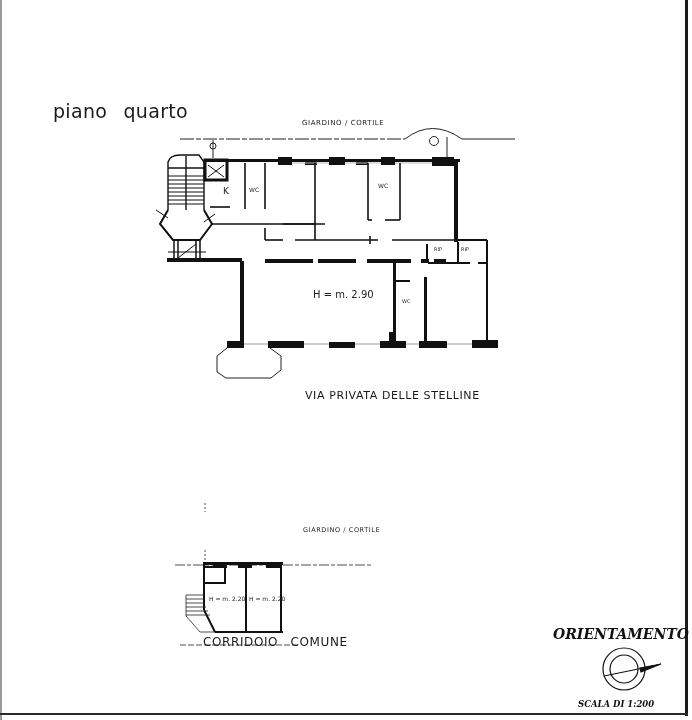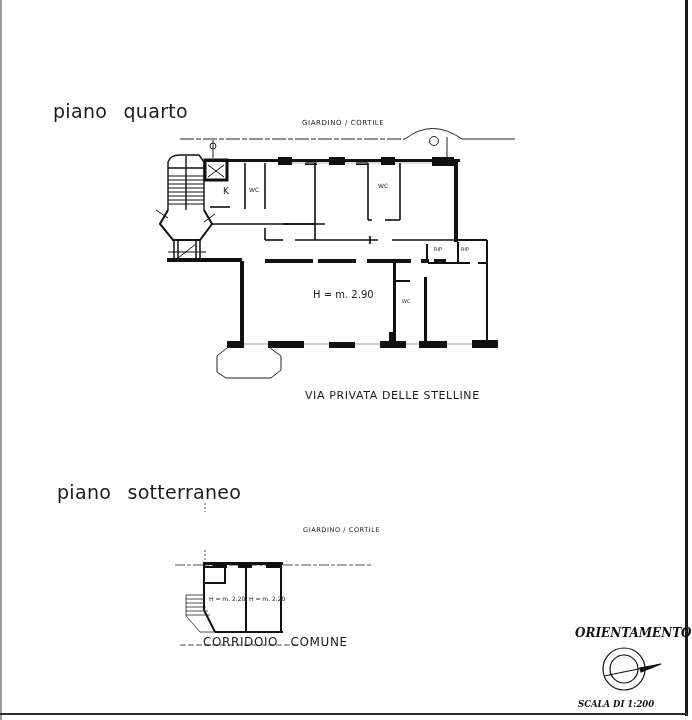--- a/index.html
+++ b/index.html
@@ -198,21 +198,20 @@
   <div class="room" style="left:223px; top:186px; font-size:9px;">K</div>
   <div class="room" style="left:249px; top:186px; font-size:6px;">WC</div>
   <div class="room" style="left:378px; top:182px; font-size:6px;">WC</div>
   <div class="room" style="left:434px; top:246px; font-size:5px;">RIP</div>
   <div class="room" style="left:461px; top:246px; font-size:5px;">RIP</div>
   <div class="room" style="left:402px; top:298px; font-size:5px;">WC</div>
   <div class="room" style="left:313px; top:289px; font-size:10px;">H = m. 2.90</div>
 
   <div class="hand" style="left:305px; top:389px; font-size:11px;">VIA PRIVATA DELLE STELLINE</div>
 
-  <div class="title" style="left:38px; top:481px;">piano sotterraneo</div>
   <div class="hand" style="left:303px; top:526px; font-size:6.5px;">GIARDINO / CORTILE</div>
   <div class="room" style="left:209px; top:595px; font-size:6px;">H = m. 2.20</div>
   <div class="room" style="left:249px; top:595px; font-size:6px;">H = m. 2.20</div>
   <div class="hand" style="left:203px; top:635px; font-size:12px; word-spacing:8px;">CORRIDOIO COMUNE</div>
 
-  <div class="legend" style="left:575px; top:626px; font-size:12px;">ORIENTAMENTO</div>
+  <div class="legend" style="left:553px; top:626px; font-size:14px;">ORIENTAMENTO</div>
   <div class="legend" style="left:578px; top:699px; font-size:8.5px;">SCALA DI 1:200</div>
 </div>
 
 </body></html>

